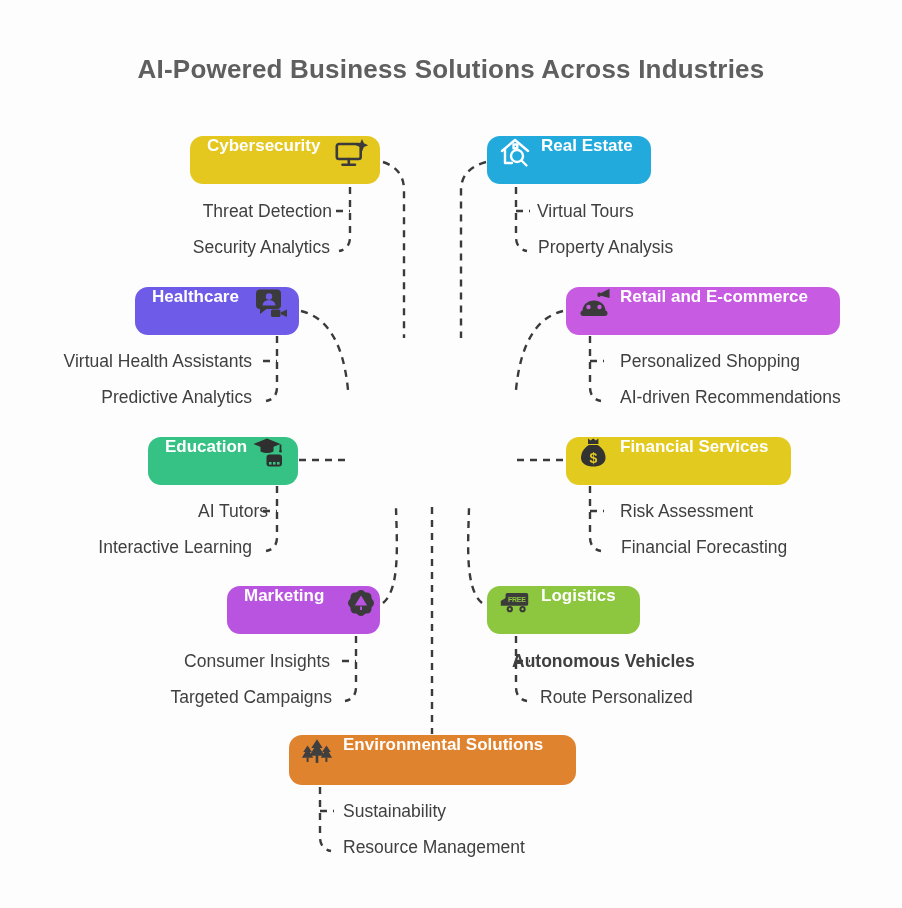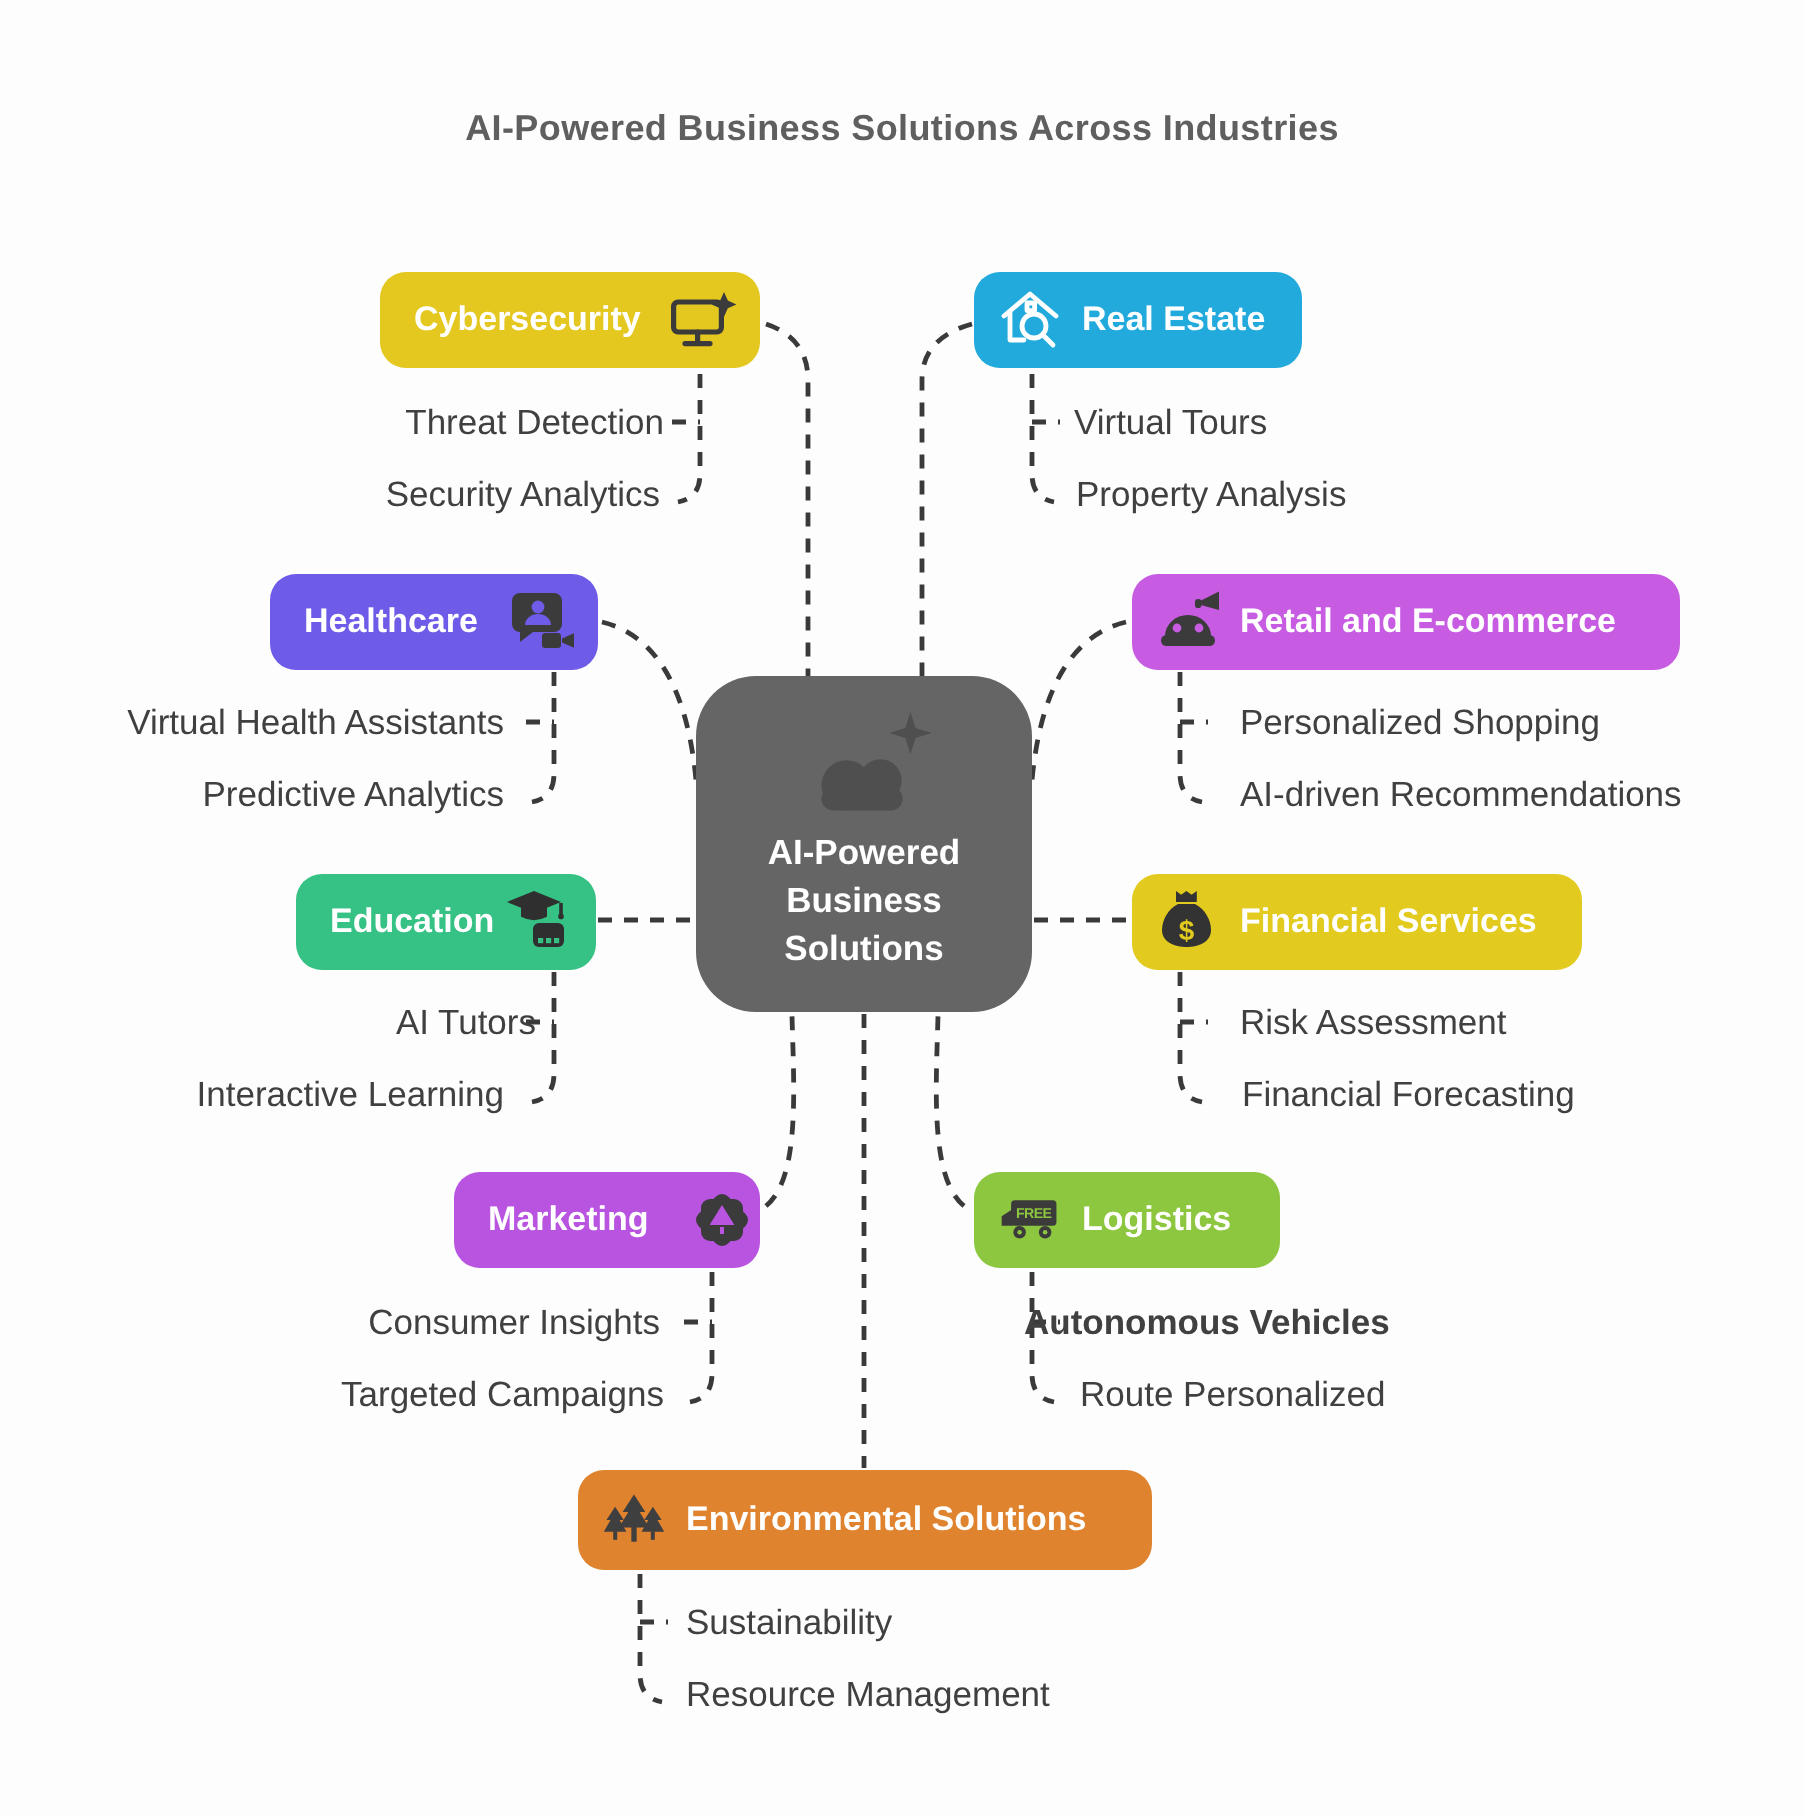--- a/index.html
+++ b/index.html
@@ -2,25 +2,25 @@
 <html><head>
 <meta charset="utf-8">
 <style>
   html,body{margin:0;padding:0;background:#ffffff;}
   .canvas{
     position:relative;width:902px;height:908px;background:#fdfdfd;
     font-family:"Liberation Sans",sans-serif;overflow:hidden;
   }
   .title{
     position:absolute;top:54px;left:0;width:100%;text-align:center;
-    font-size:18px;font-weight:700;color:#5f5f5f;letter-spacing:.2px;
+    font-size:26px;font-weight:700;color:#5f5f5f;letter-spacing:.2px;
   }
   .connectors{position:absolute;left:0;top:0;pointer-events:none;}
   .node{
-    position:absolute;height:48px;border-radius:13px;display:flex;align-items:center;
+    position:absolute;height:48px;border-radius:13px;display:flex;
     color:#fff;font-size:17px;font-weight:700;box-sizing:border-box;
   }
   .label-first{justify-content:space-between;padding:0 11px 0 17px;}
   .icon-first{justify-content:flex-start;gap:9px;padding:0 12px 0 11px;}
   .node-label{white-space:nowrap;}
   .node-icon{width:34px;height:34px;flex:0 0 auto;display:flex;align-items:center;justify-content:center;}
   .child{
     position:absolute;font-size:17.5px;color:#404040;white-space:nowrap;
     transform:translateY(-50%);line-height:20px;
   }
@@ -73,33 +73,20 @@
       <path d="M 342 661 L 356 661"></path>
 
       <path d="M 516 636 L 516 687 Q 516 699 527 701"></path>
       <path d="M 516 661 L 530 661"></path>
 
       <path d="M 320 787 L 320 837 Q 320 849 331 851"></path>
       <path d="M 320 811 L 334 811"></path>
     </g>
   </svg>
 
-  <div class="center-node" style="background-color: rgb(101, 101, 101);">
-    <span class="center-icon">
-      <svg width="74" height="58" viewBox="0 0 76 60">
-        <g fill="#4f4f4f">
-          <circle cx="29" cy="41" r="13"></circle>
-          <circle cx="46.5" cy="38.5" r="11"></circle>
-          <rect x="16" y="42" width="42" height="12" rx="6"></rect>
-          <path d="M62 3 l2.6 8.4 8.4 2.6 -8.4 2.6 -2.6 8.4 -2.6 -8.4 -8.4 -2.6 8.4 -2.6 z"></path>
-        </g>
-      </svg>
-    </span>
-    <div class="center-label">AI-Powered Business Solutions</div>
-  </div>
 
   <div class="node label-first" style="left: 190px; top: 136px; width: 190px; background-color: rgb(228, 199, 31);">
     <span class="node-label">Cybersecurity</span>
     <span class="node-icon">
       <svg width="34" height="31" viewBox="0 0 34 31">
         <path d="M4 6 h19.5 a2.2 2.2 0 0 1 2.2 2.2 v10.6 a2.2 2.2 0 0 1 -2.2 2.2 H4 a2.2 2.2 0 0 1 -2.2 -2.2 V8.2 A2.2 2.2 0 0 1 4 6 z" fill="none" stroke="#3b3b3b" stroke-width="2.6"></path>
         <path d="M13.8 21 v5 M7.5 26.8 h12.5" fill="none" stroke="#3b3b3b" stroke-width="2.6" stroke-linecap="round"></path>
         <path d="M27 1 l1.9 4.3 4.3 1.9 -4.3 1.9 -1.9 4.3 -1.9 -4.3 -4.3 -1.9 4.3 -1.9 z" fill="#3b3b3b"></path>
       </svg>
     </span>

